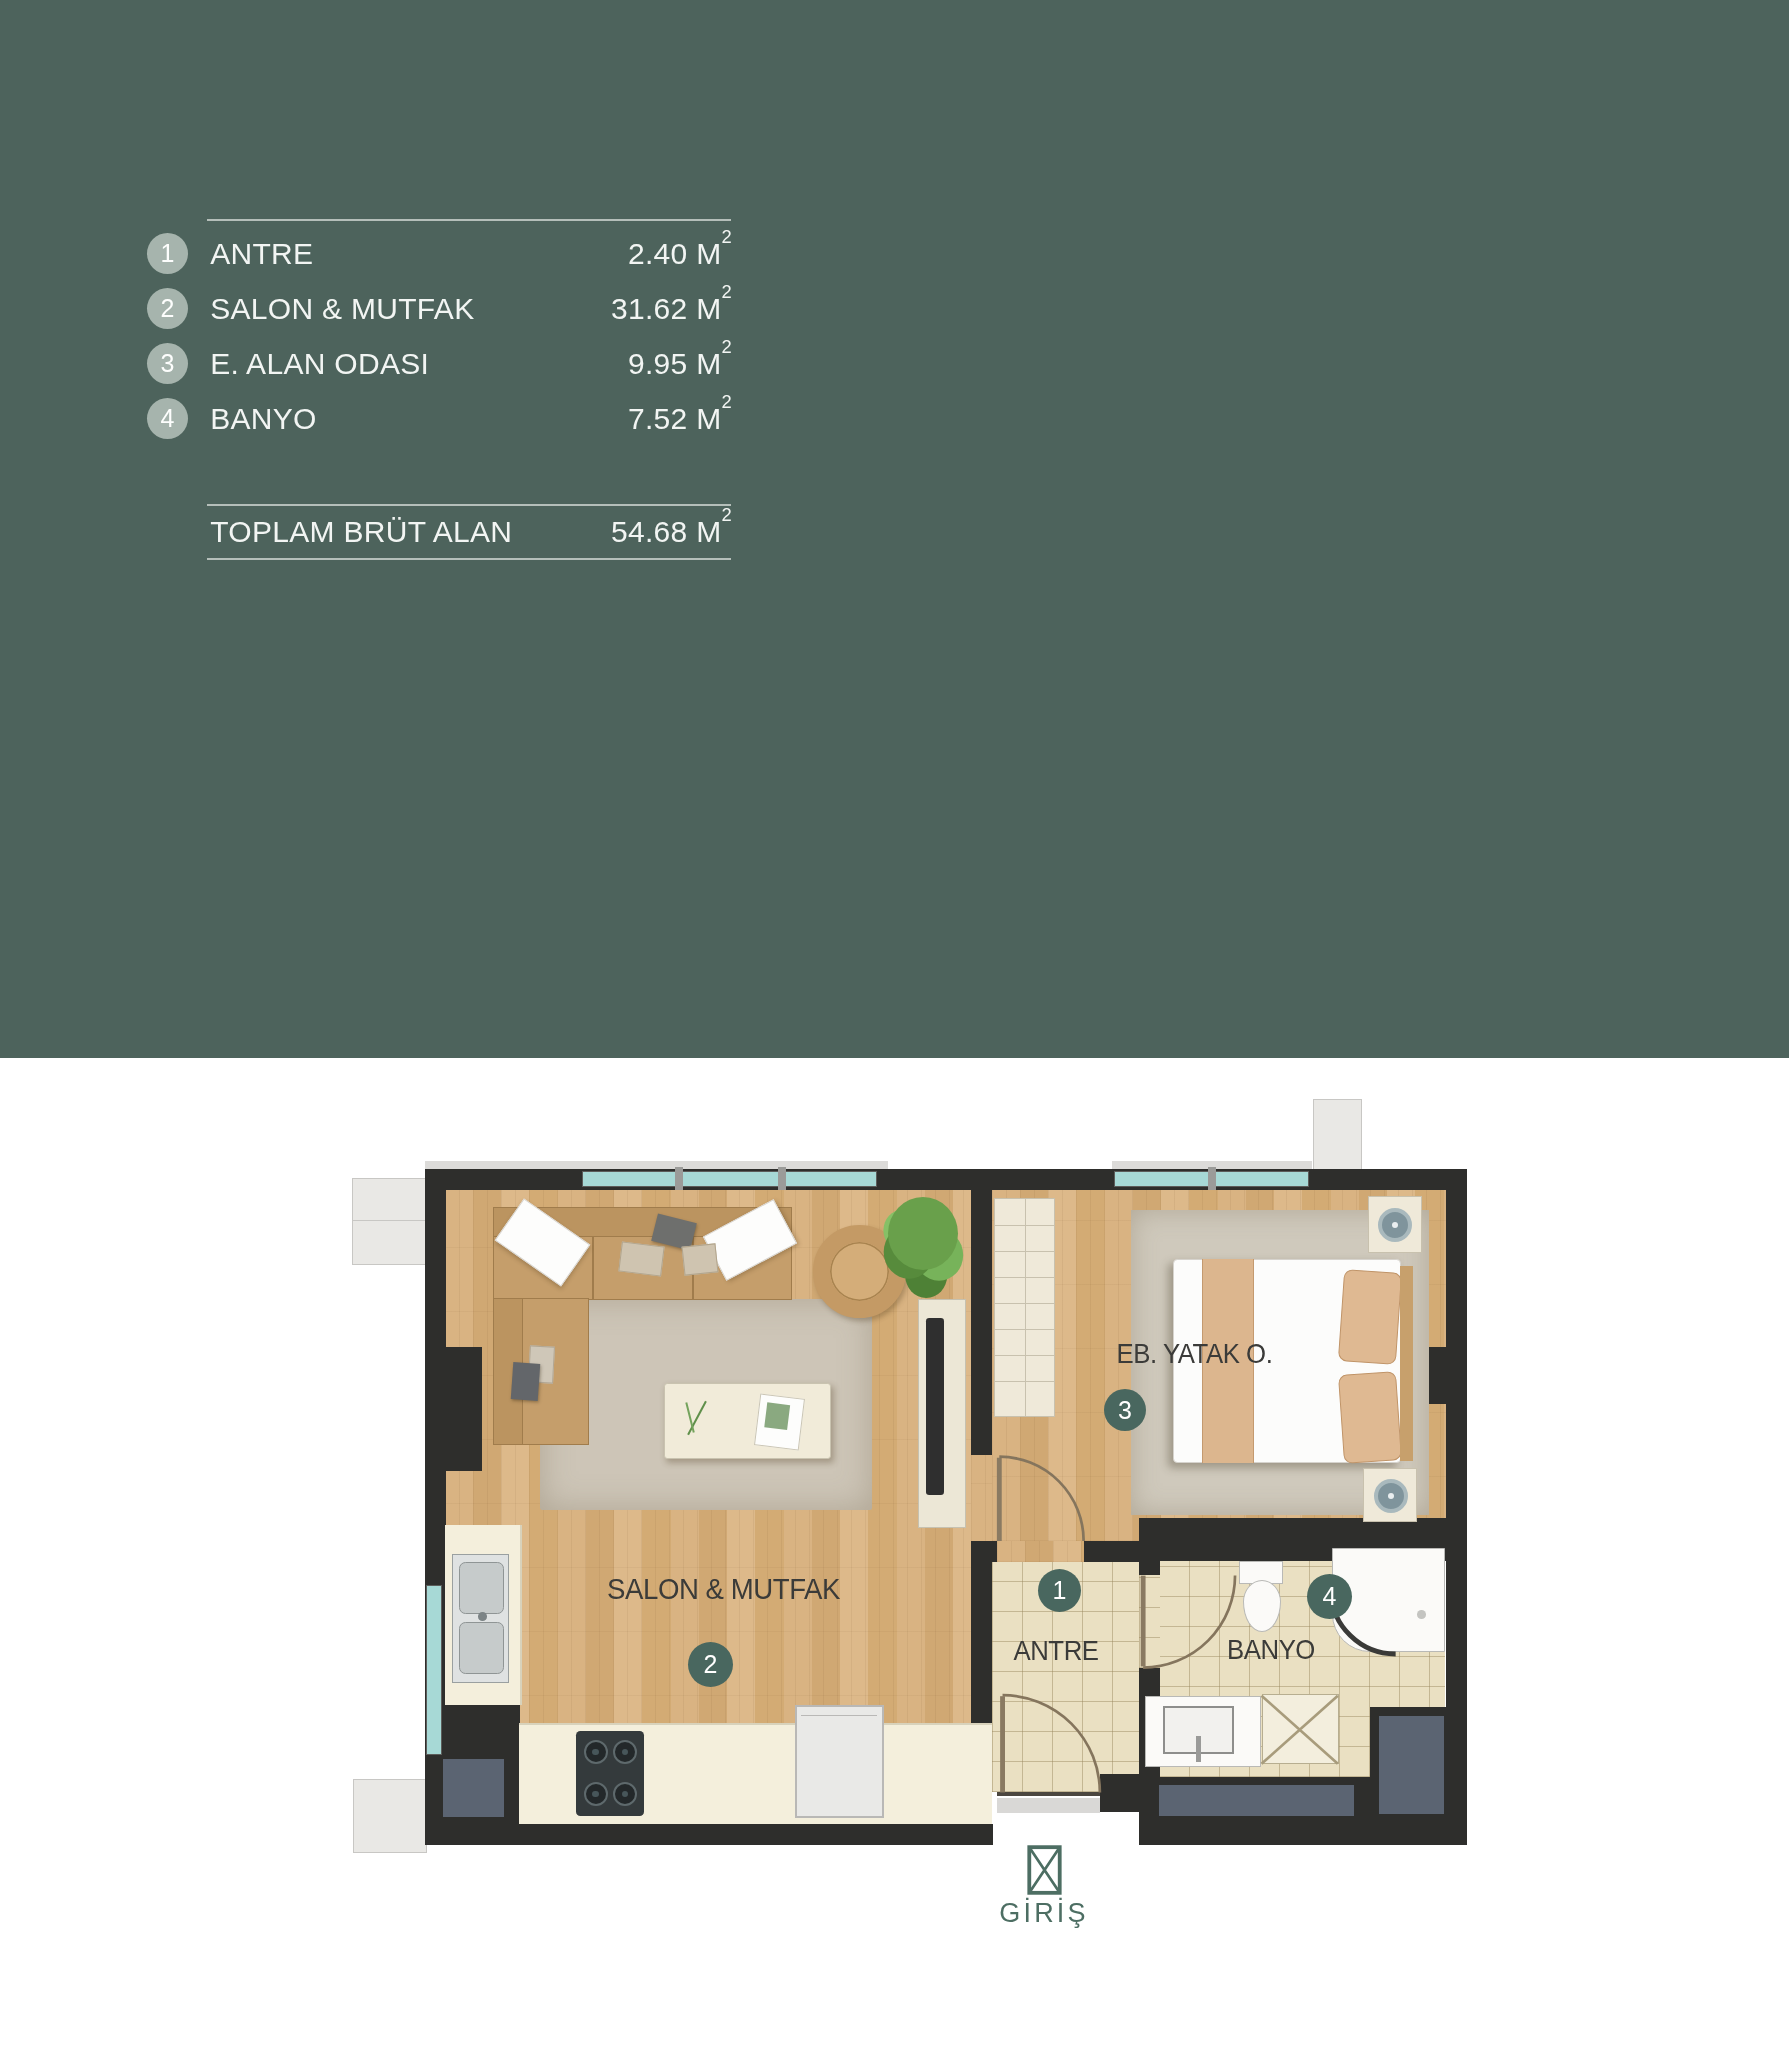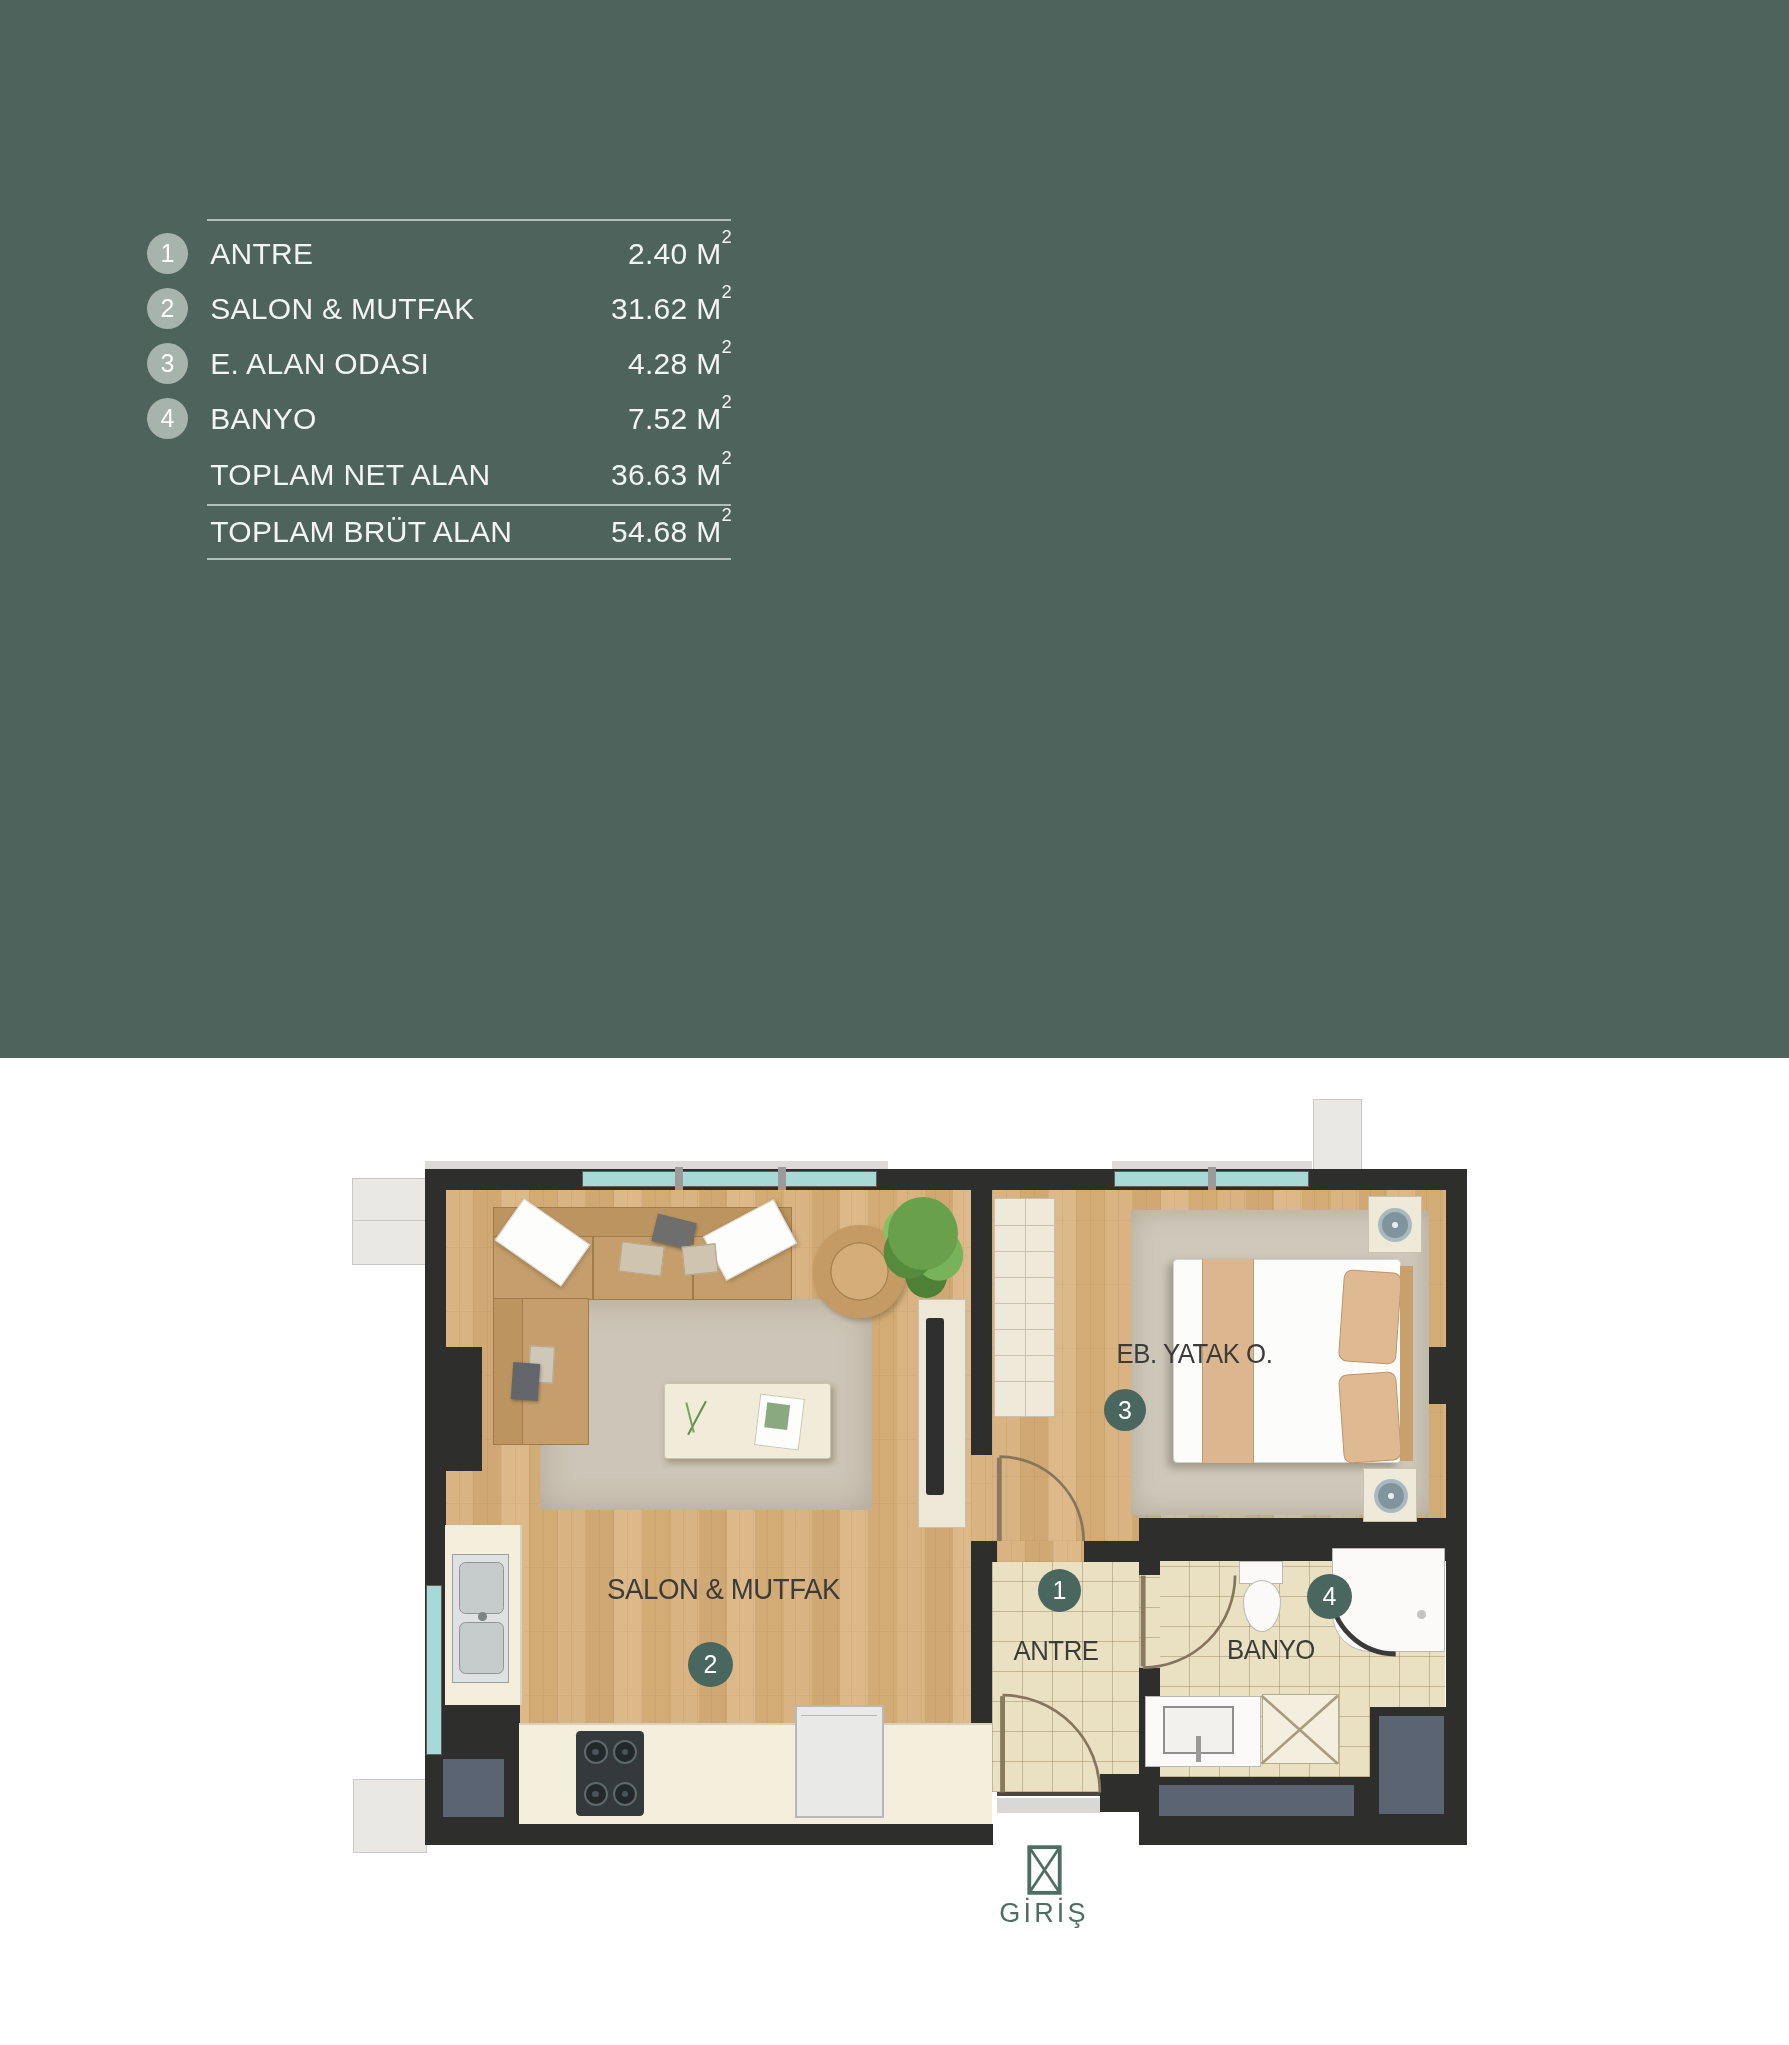--- a/index.html
+++ b/index.html
@@ -55,38 +55,34 @@
   <div class="abs lrow" style="top:291px;">
     <span class="lbl">SALON &amp; MUTFAK</span>
     <span class="val"><span>31.62</span>&nbsp;<span>M</span><sup>2</sup></span>
   </div>
   <div class="abs badge-legend" style="left:147px;top:288px;">
       <span>2</span>
     </div>
 
   <div class="abs lrow" style="top:346px;">
     <span class="lbl">E. ALAN ODASI</span>
-    <span class="val"><span>4.28</span>&nbsp;<span>M</span><sup>2</sup></span>
+    <span class="val"><span>9.95</span>&nbsp;<span>M</span><sup>2</sup></span>
   </div>
   <div class="abs badge-legend" style="left:147px;top:343px;">
       <span>3</span>
     </div>
 
   <div class="abs lrow" style="top:401px;">
     <span class="lbl">BANYO</span>
     <span class="val"><span>7.52</span>&nbsp;<span>M</span><sup>2</sup></span>
   </div>
   <div class="abs badge-legend" style="left:147px;top:398px;">
       <span>4</span>
     </div>
 
-  <div class="abs lrow" style="top:457px;">
-    <span class="lbl">TOPLAM NET ALAN</span>
-    <span class="val"><span>36.63</span>&nbsp;<span>M</span><sup>2</sup></span>
-  </div>
 
   <div class="abs hline" style="top:504px;"></div>
 
   <div class="abs lrow" style="top:514px;">
     <span class="lbl">TOPLAM BRÜT ALAN</span>
     <span class="val"><span>54.68</span>&nbsp;<span>M</span><sup>2</sup></span>
   </div>
 
   <div class="abs hline" style="top:558px;"></div>
 </div>

